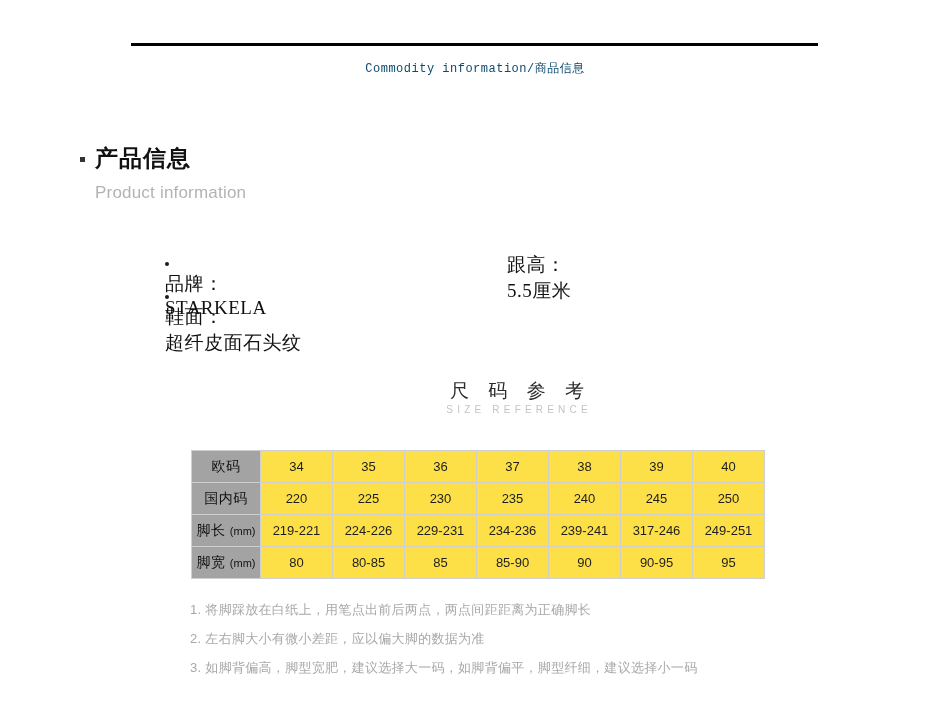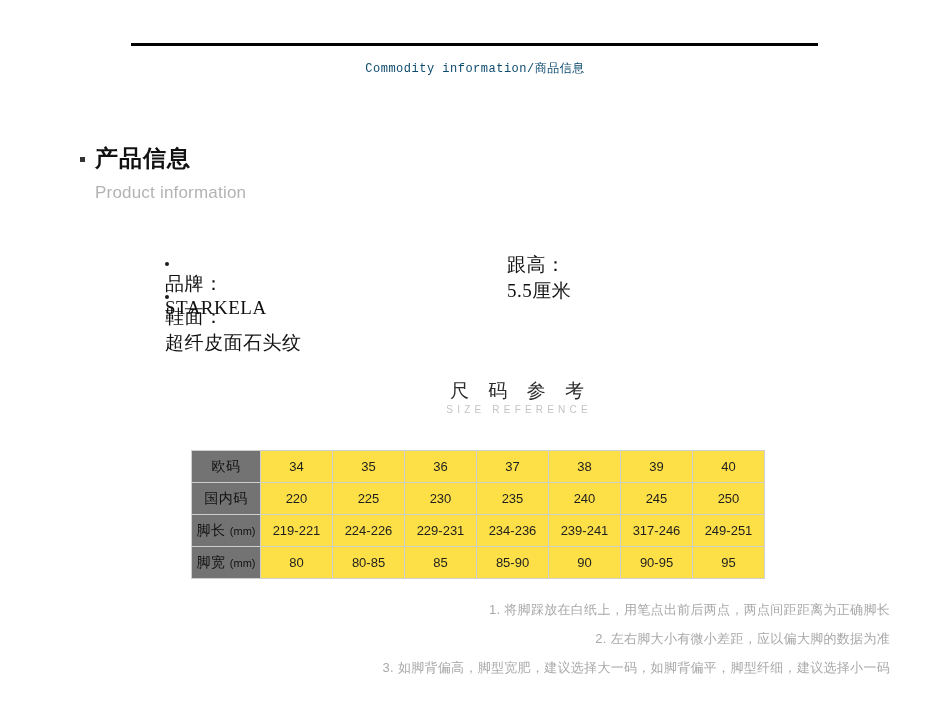--- a/index.html
+++ b/index.html
@@ -145,40 +145,40 @@
     text-align: center;
     vertical-align: middle;
     font-size: 13px;
     color: #1e1e1e;
     padding: 0;
     background: #fde047;
     white-space: nowrap;
   }
   .size-table td.rowhead {
     width: 68px;
-    background: #737373;
+    background: #a3a3a3;
     font-size: 14px;
     color: #111111;
     letter-spacing: 0.5px;
   }
   .size-table td.datacell { width: 71px; }
   .unit { font-size: 11px; letter-spacing: 0; }
 
   
   .notes {
     position: absolute;
     left: 190px;
     top: 595px;
     width: 700px;
     font-size: 13px;
     color: #a8a8a8;
     line-height: 29px;
     letter-spacing: 0.3px;
   }
-  .note-line { white-space: nowrap; text-align: right; }
+  .note-line { white-space: nowrap; }
 </style>
 </head>
 <body>
 
 <div class="top-rule"></div>
 
 <div class="page-header">Commodity information/商品信息</div>
 
 <div class="section-head">
   <div class="cn">

